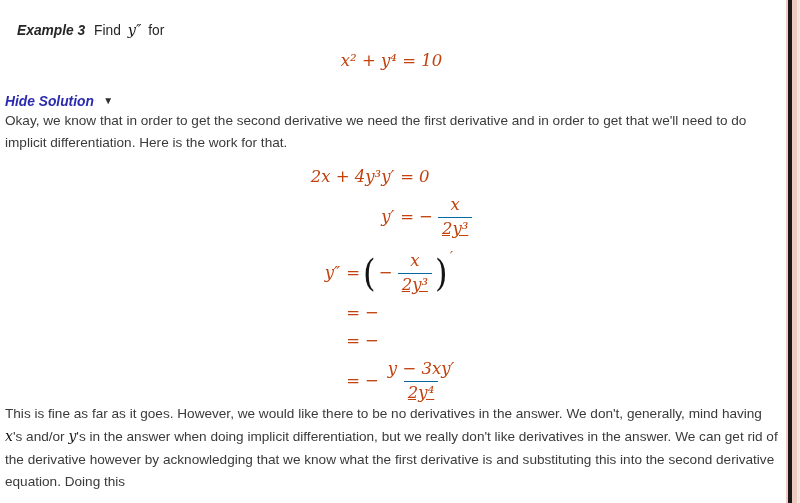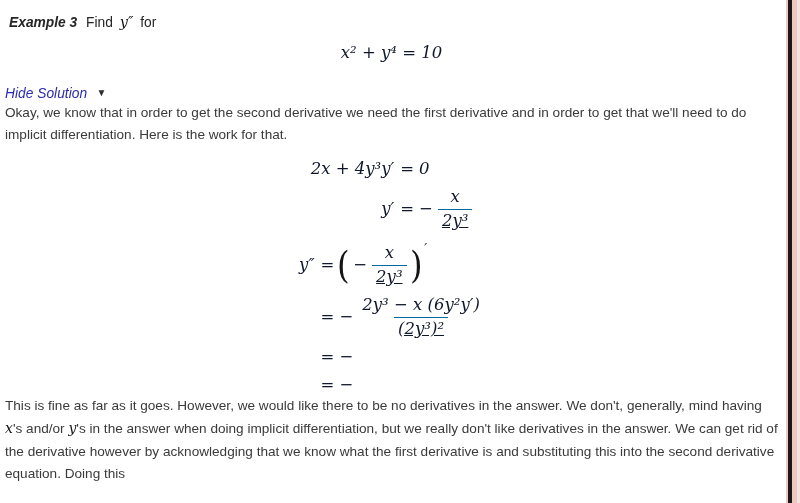--- a/index.html
+++ b/index.html
@@ -11,52 +11,52 @@
   .page{padding:8px 22px 0 5px;}
 
   
   .edge{position:absolute;top:0;bottom:0;}
   .edge-p1{right:12px;width:2px;background:#e9cdc6;}
   .edge-dark{right:8px;width:4px;background:#201618;}
   .edge-p2{right:3px;width:5px;background:#eccabf;}
   .edge-p3{right:0;width:3px;background:#f6e3dd;}
 
   
-  .example-header{font-size:13.8px;color:#262626;margin:4px;padding-top:2px;}
+  .example-header{font-size:13.8px;color:#262626;margin:12px;padding-top:2px;}
   .ex-label{font-weight:bold;font-style:italic;margin-right:5px;}
   .inline-math{
     font-family:"DejaVu Serif","Liberation Serif",serif;font-style:italic;
     color:#141414;font-size:14.5px;margin:0 3px;
   }
 
   
   .math{
     font-family:"DejaVu Serif","Liberation Serif",serif;font-style:italic;
-    color:#0f172a;font-size:16.5px;line-height:1.15;white-space:nowrap;
+    color:#c2410c;font-size:16.5px;line-height:1.15;white-space:nowrap;
   }
   .eq-display{display:flex;justify-content:center;}
   .problem-eq{margin-top:14px;}
   .eqalign{display:grid;grid-template-columns:auto auto;column-gap:6px;row-gap:9px;align-items:center;}
   .lhs{justify-self:end;text-align:left;}
   .rhs{justify-self:start;display:flex;align-items:center;gap:5px;}
   .frac{display:inline-flex;flex-direction:column;align-items:center;vertical-align:middle;}
   .fnum{padding:0 4px 2px;}
   .fden{border-top:1px solid #0369a1;padding:2px 4px 0;text-decoration:underline;}
   .bigparen{
     font-family:"DejaVu Serif",serif;font-style:normal;font-weight:300;
     font-size:38px;line-height:0.85;color:#141414;display:inline-block;
     transform:scaleX(0.85);margin:0 -3px;
   }
   .prime-sup{align-self:flex-start;font-size:13px;margin:-2px 0 0 -1px;}
 
   
   .hide-link{
     display:inline-block;margin-top:21px;cursor:pointer;text-decoration:none;
   }
-  .hide-label{color:#2b2baf;font-weight:normal;font-style:italic;font-size:13.8px;}
+  .hide-label{color:#2b2baf;font-weight:bold;font-style:italic;font-size:13.8px;}
   .caret{color:#2e2e2e;font-size:10px;margin-left:5px;vertical-align:2px;}
 
   
   p.body-text{font-size:13.6px;line-height:22.5px;margin:0;color:#3a3a3a;}
   .p1{margin-top:26px;}
   .p2{margin-top:16px;}
   .p3{margin-top:11px;}
   .block1{margin-top:13px;}
   .block2{margin-top:13px;}
   .pmath{
@@ -120,36 +120,36 @@
           <span class="fden math">2y³</span>
         </span>
         <span class="bigparen">)</span>
         <span class="math prime-sup">′</span>
       </span>
 
       <span class="lhs math"></span>
       <span class="rhs">
         <span class="math">=</span>
         <span class="math">−</span>
-        <span class="frac">
-          <span class="fnum math">2y³ − x (6y²y′)</span>
-          <span class="fden math">(2y³)²</span>
-        </span>
       </span>
 
       <span class="lhs math"></span>
       <span class="rhs">
         <span class="math">=</span>
         <span class="math">−</span>
       </span>
 
       <span class="lhs math"></span>
       <span class="rhs">
         <span class="math">=</span>
         <span class="math">−</span>
+        <span class="frac">
+          <span class="fnum math">y − 3xy′</span>
+          <span class="fden math">2y⁴</span>
+        </span>
       </span>
 
     </div>
   </div>
 
   <p class="body-text p3"><span>This is fine as far as it goes. However, we would like there to be no derivatives in the answer. We don't, generally, mind having </span><span class="pmath">x</span><span>'s and/or </span><span class="pmath">y</span><span>'s in the answer when doing implicit differentiation, but we really don't like derivatives in the answer. We can get rid of the derivative however by acknowledging that we know what the first derivative is and substituting this into the second derivative equation. Doing this</span></p>
 
 </div>
 
 <div class="edge edge-p1"></div>

